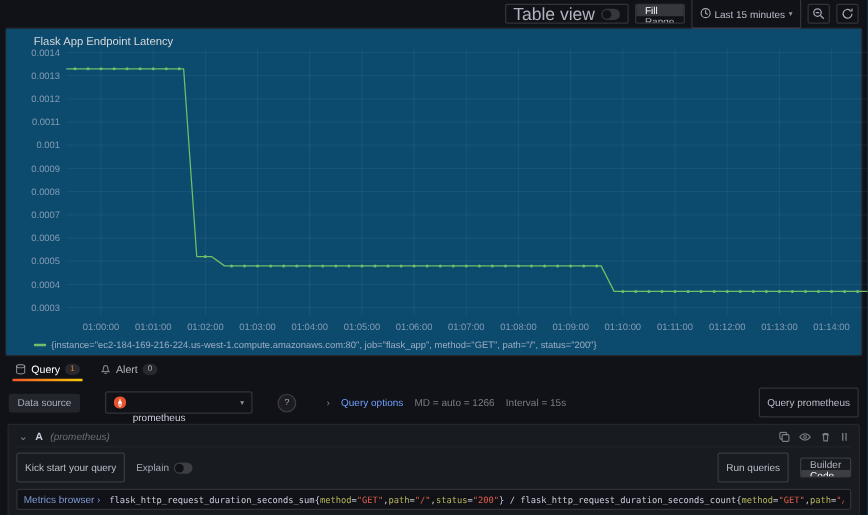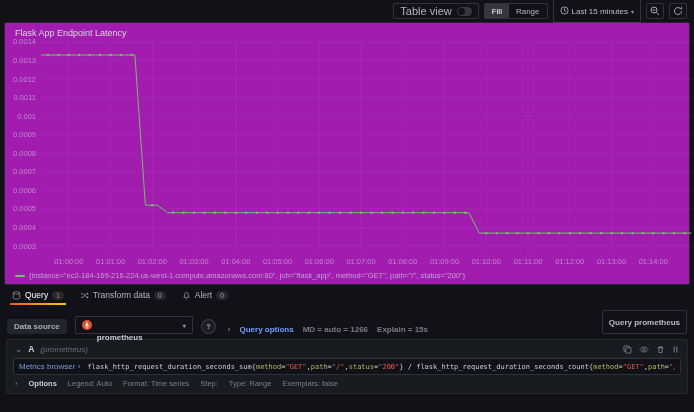--- a/index.html
+++ b/index.html
@@ -6,45 +6,45 @@
   html,body { width:694px; height:412px; }
   body {
     background:#111217;
     font-family:"Liberation Sans", sans-serif;
     color:#ccccdc;
     overflow:hidden;
     font-size:9px;
   }
   
   .topbar { height:22px; display:flex; align-items:center; justify-content:flex-end; gap:5px; padding:0 7px; }
-  .tv-group { display:flex; align-items:center; gap:5px; border:1px solid rgba(204,204,220,0.18); border-radius:2px; padding:0 6px; height:16px; font-size:11px; color:rgba(204,204,220,0.85); }
+  .tv-group { display:flex; align-items:center; gap:5px; border:1px solid rgba(204,204,220,0.18); border-radius:2px; padding:0 6px; height:16px; font-size:14px; color:rgba(204,204,220,0.85); }
   .toggle { width:15px; height:9px; border-radius:5px; background:rgba(204,204,220,0.2); position:relative; }
   .toggle::after { content:''; position:absolute; left:1px; top:1px; width:7px; height:7px; border-radius:50%; background:#111217; }
-  .seg-group { display:flex; border:1px solid rgba(204,204,220,0.18); border-radius:2px; overflow:hidden; height:16px; }
+  .seg-group { display:flex; border:1px solid rgba(204,204,220,0.18); border-radius:2px; overflow:hidden; height:16px;flex-direction:column; }
   .seg { font-size:8px; padding:0 7px; display:flex; align-items:center; color:rgba(204,204,220,0.85); background:transparent; }
   .seg.active { background:rgba(204,204,220,0.2); color:#fff; }
   .btn { display:flex; align-items:center; gap:3px; border:1px solid rgba(204,204,220,0.18); border-radius:2px; background:transparent; color:rgba(204,204,220,0.9); font-size:8px; height:16px; padding:11px 6px; white-space:nowrap; }
   .icon-btn { width:18px; justify-content:center; padding:0; }
   .caret { font-size:6px; color:rgba(204,204,220,0.7); }
   
-  .panel { margin:0 4px; background:#a21caf; border:1px solid #25262b; border-radius:2px; }
+  .panel { margin:0 4px; background:#0c4a6e; border:1px solid #25262b; border-radius:2px;padding-left:12px; }
   .panel-title { font-size:9px; color:#d8d9da; font-weight:500; padding:5px 0 1px 10px; }
   svg.chart { display:block; }
   .legend-row { display:flex; align-items:center; gap:4px; padding:0 0 4px 10px; font-size:7.5px; color:rgba(204,204,220,0.75); }
   .legend-dash { width:10px; height:2px; background:#73bf69; border-radius:1px; flex:none; }
   
   .tabs { display:flex; align-items:flex-end; gap:16px; padding:5px 12px 0; height:20px; }
   .tab { display:flex; align-items:center; gap:4px; font-size:8.5px; color:rgba(204,204,220,0.85); position:relative; padding-bottom:5px; }
   .tab .ticon { color:rgba(204,204,220,0.6); display:flex; }
   .tab.active { color:#fff; }
   .tab.active::after { content:''; position:absolute; bottom:0; left:-2px; right:-2px; height:2px; background:linear-gradient(90deg,#f05a28,#fbca0a); }
   .count-badge { background:rgba(204,204,220,0.12); border-radius:7px; font-size:6.5px; padding:1px 4px; color:rgba(204,204,220,0.8); }
   .count-badge.hot { color:#eb7b18; }
   
-  .ds-row { display:flex; align-items:flex-end; gap:8px; padding:5px 7px 4px;font-weight:bold; }
+  .ds-row { display:flex; align-items:center; gap:20px; padding:5px 7px 4px; }
   .ds-label { background:#22252b; font-size:8px; padding:3px 7px; border-radius:2px; color:rgba(204,204,220,0.8); }
   .ds-picker { display:flex; align-items:center; gap:5px; background:#111217; border:1px solid rgba(204,204,220,0.18); border-radius:2px; font-size:8px; padding:2px 6px; min-width:118px; height:18px; }
   .ds-picker .name { flex:1;margin-top:24px; }
   .help-btn { width:15px; height:15px; border-radius:50%; border:1px solid rgba(204,204,220,0.18); display:flex; align-items:center; justify-content:center; font-size:7px; color:rgba(204,204,220,0.8); background:rgba(204,204,220,0.06); }
   .qo { display:flex; gap:9px; align-items:center; font-size:8px; margin-left:4px; }
   .qo .chev { color:rgba(204,204,220,0.6); font-size:8px; }
   .qo-link { color:#6e9fff; }
   .qo-sum { color:rgba(204,204,220,0.55); }
   .spacer { flex:1; }
   
@@ -238,30 +238,20 @@
         <ellipse cx="5" cy="2.2" rx="3.6" ry="1.4"></ellipse>
           <path d="M1.4 2.2v5.4c0 .8 1.6 1.4 3.6 1.4s3.6-.6 3.6-1.4V2.2"></path>
       </svg>
     </span>
     <span>Query</span>
     <span class="count-badge hot">1</span>
   </div>
   <div class="tab">
     <span class="ticon">
       <svg width="9" height="9" viewBox="0 0 10 10" fill="none" stroke="currentColor" stroke-width="1">
-        <path d="M1 3h2.5L7 7h2M1 7h2.5L7 3h2"></path>
-          <path d="M7.8 2l1.4 1-1.4 1M7.8 6l1.4 1-1.4 1" stroke-width="0.8"></path>
-      </svg>
-    </span>
-    <span>Transform data</span>
-    <span class="count-badge">0</span>
-  </div>
-  <div class="tab">
-    <span class="ticon">
-      <svg width="9" height="9" viewBox="0 0 10 10" fill="none" stroke="currentColor" stroke-width="1">
         <path d="M2 7h6c-.7-.7-1-1.5-1-2.6C7 2.6 6.2 1.5 5 1.5S3 2.6 3 4.4C3 5.5 2.7 6.3 2 7z"></path>
           <path d="M4.2 8.2a.9.9 0 0 0 1.6 0"></path>
       </svg>
     </span>
     <span>Alert</span>
     <span class="count-badge">0</span>
   </div>
 </div>
 
 <div class="ds-row">
@@ -275,21 +265,21 @@
     <span class="name">prometheus</span>
     <span class="caret">▾</span>
   </div>
   <div class="help-btn">
     <span>?</span>
   </div>
   <div class="qo">
     <span class="chev">›</span>
     <span class="qo-link">Query options</span>
     <span class="qo-sum">MD = auto = 1266</span>
-    <span class="qo-sum">Explain = 15s</span>
+    <span class="qo-sum">Interval = 15s</span>
   </div>
   <span class="spacer"></span>
   <div class="btn">
     <span>Query prometheus</span>
   </div>
 </div>
 
 <div class="editor">
 
   <div class="row-a">
@@ -307,20 +297,37 @@
       </svg>
       <svg width="9" height="9" viewBox="0 0 10 10" fill="none" stroke="currentColor" stroke-width="1">
         <path d="M2 3h6M3.5 3V2h3v1M3 3l.4 5.5h3.2L7 3"></path>
       </svg>
       <svg width="7" height="9" viewBox="0 0 8 10" fill="none" stroke="currentColor" stroke-width="1.2">
         <path d="M2.5 1.5v7M5.5 1.5v7"></path>
       </svg>
     </div>
   </div>
 
+  <div class="kick-row">
+    <div class="btn">
+      <span>Kick start your query</span>
+    </div>
+    <div class="toggle-wrap">
+      <span>Explain</span>
+      <span class="toggle"></span>
+    </div>
+    <span class="spacer"></span>
+    <div class="btn">
+      <span>Run queries</span>
+    </div>
+    <div class="seg-group">
+      <span class="seg">Builder</span>
+      <span class="seg active">Code</span>
+    </div>
+  </div>
 
   <div class="code-row">
     <span class="mb-label">Metrics browser ›</span>
     <span class="code" id="query-code"><span class="q-metric">flask_http_request_duration_seconds_sum</span><span class="q-punct">{</span><span class="q-label">method</span><span class="q-punct">=</span><span class="q-string">"GET"</span><span class="q-punct">,</span><span class="q-label">path</span><span class="q-punct">=</span><span class="q-string">"/"</span><span class="q-punct">,</span><span class="q-label">status</span><span class="q-punct">=</span><span class="q-string">"200"</span><span class="q-punct">}</span><span class="q-punct"> / </span><span class="q-metric">flask_http_request_duration_seconds_count</span><span class="q-punct">{</span><span class="q-label">method</span><span class="q-punct">=</span><span class="q-string">"GET"</span><span class="q-punct">,</span><span class="q-label">path</span><span class="q-punct">=</span><span class="q-string">"/"</span></span>
   </div>
 
 
   <div class="options-row">
     <span class="chev">›</span>
     <span class="options-label">Options</span>

